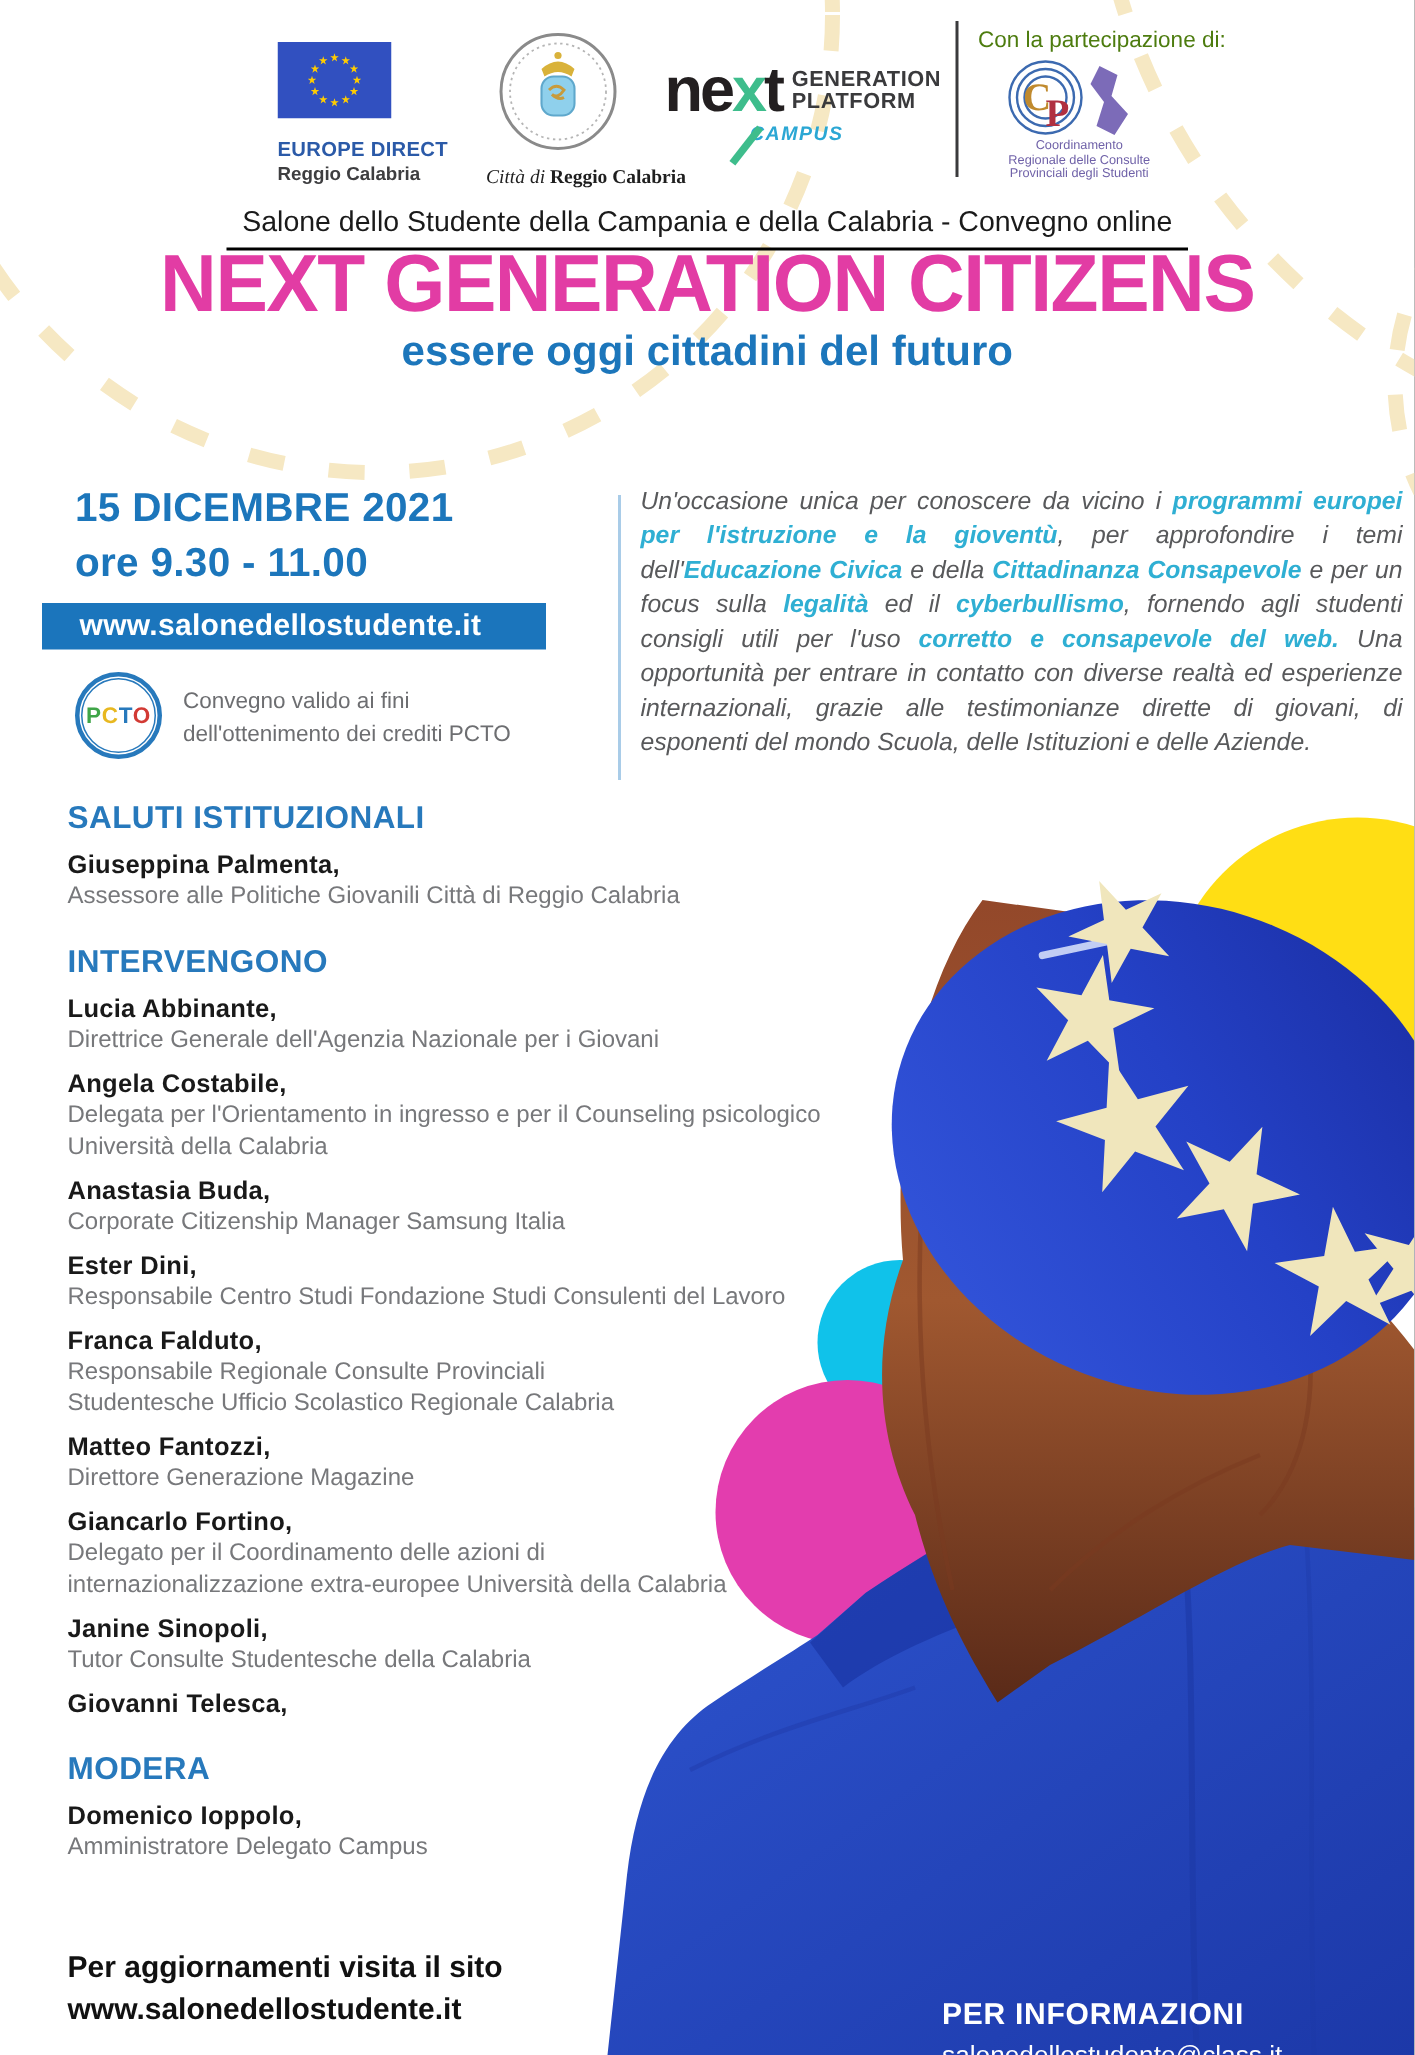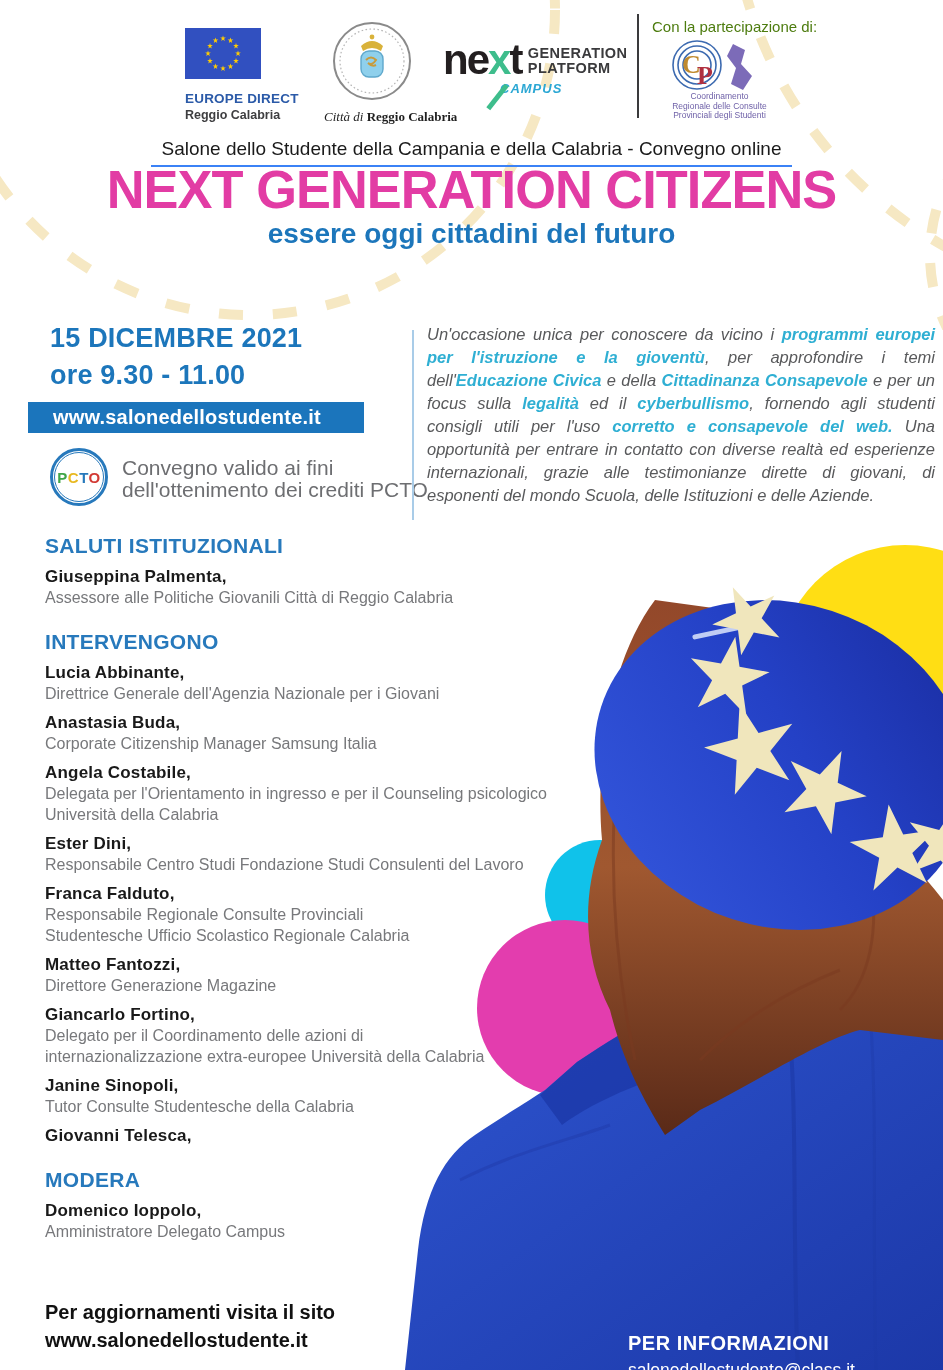--- a/index.html
+++ b/index.html
@@ -24,34 +24,34 @@
   .ng-right{display:inline-block;vertical-align:top;margin-top:6px;margin-left:2px;}
   .ng-gen{font-size:14.5px;font-weight:bold;color:#3A3A3C;letter-spacing:.4px;line-height:15px;}
   .ng-campus{font-size:13px;font-weight:bold;font-style:italic;color:#2BA7D4;letter-spacing:1px;margin-left:57px;margin-top:1px;}
   .ng-swoosh{position:absolute;left:52px;top:42px;width:5px;height:30px;background:#3EBD8C;transform:rotate(38deg);}
   .vdiv{left:637px;top:14px;width:2px;height:104px;background:#3A3A3C;}
   .partec-label{left:652px;top:18px;font-size:15px;color:#4d7c0f;}
   .cp-caption{left:652px;top:92px;width:135px;font-size:8.5px;line-height:9.5px;color:#6F61A8;text-align:center;white-space:pre-line;}
 
   
   .strip{left:0;top:138px;width:943px;text-align:center;font-size:19px;color:#1A1A1A;}
-  .strip span{display:inline-block;border-bottom:2px solid #3b82f6;padding:0 10px 5px;text-align:right;}
+  .strip span{display:inline-block;border-bottom:2px solid #000000;padding:0 10px 5px;text-align:right;}
   .main-title{left:0;top:158px;width:943px;text-align:center;font-size:54px;font-weight:800;
               color:#E23CA4;letter-spacing:-1px;transform:scaleX(.97);}
   .sub-title{left:0;top:218px;width:943px;text-align:center;font-size:28px;font-weight:bold;color:#1C76BB;}
 
   
   .date-block{left:50px;top:320px;font-size:27px;font-weight:bold;color:#1C76BB;line-height:37px;letter-spacing:.2px;}
   .banner{left:28px;top:402px;width:336px;height:31px;background:#1B75BC;}
   .banner span{display:block;color:#fff;font-weight:bold;font-size:20px;line-height:31px;padding-left:25px;letter-spacing:.2px;}
   .pcto-badge{left:50px;top:448px;width:58px;height:58px;border:3px solid #2779BC;border-radius:50%;
               display:flex;align-items:center;justify-content:center;box-sizing:border-box;}
   .pcto-inner{width:48px;height:48px;border:1px solid #2779BC;border-radius:50%;display:flex;align-items:center;justify-content:center;}
   .pcto-letters{font-size:15px;font-weight:bold;letter-spacing:.5px;}
-  .pcto-note{left:122px;top:457px;font-size:21px;color:#6D6E71;line-height:22px;white-space:pre-line;}
+  .pcto-note{left:122px;top:457px;font-size:15px;color:#6D6E71;line-height:22px;white-space:pre-line;}
   .col-div{left:412px;top:330px;width:2px;height:190px;background:#A9CCE8;}
 
   
   .descr{left:427px;top:323px;width:508px;font-size:16.5px;line-height:23px;color:#58595B;
          text-align:justify;margin:0;font-style:italic;}
   .descr .hl{color:#2FAFD3;font-weight:bold;}
 
   
   .sections{left:45px;top:534px;width:565px;z-index:3;}
   .sec-heading{font-size:21px;font-weight:bold;color:#2779BC;letter-spacing:.3px;margin:22px 0 8px;}
@@ -173,27 +173,27 @@
       <div class="speaker">
         <div class="sp-name">Giuseppina Palmenta,</div>
         <div class="sp-role">Assessore alle Politiche Giovanili Città di Reggio Calabria</div>
       </div>
       <div class="sec-heading">INTERVENGONO</div>
       <div class="speaker">
         <div class="sp-name">Lucia Abbinante,</div>
         <div class="sp-role">Direttrice Generale dell'Agenzia Nazionale per i Giovani</div>
       </div>
       <div class="speaker">
-        <div class="sp-name">Anastasia Buda,</div>
-        <div class="sp-role">Corporate Citizenship Manager Samsung Italia</div>
-      </div>
-      <div class="speaker">
         <div class="sp-name">Angela Costabile,</div>
         <div class="sp-role">Delegata per l'Orientamento in ingresso e per il Counseling psicologico
 Università della Calabria</div>
+      </div>
+      <div class="speaker">
+        <div class="sp-name">Anastasia Buda,</div>
+        <div class="sp-role">Corporate Citizenship Manager Samsung Italia</div>
       </div>
       <div class="speaker">
         <div class="sp-name">Ester Dini,</div>
         <div class="sp-role">Responsabile Centro Studi Fondazione Studi Consulenti del Lavoro</div>
       </div>
       <div class="speaker">
         <div class="sp-name">Franca Falduto,</div>
         <div class="sp-role">Responsabile Regionale Consulte Provinciali
 Studentesche Ufficio Scolastico Regionale Calabria</div>
       </div>

